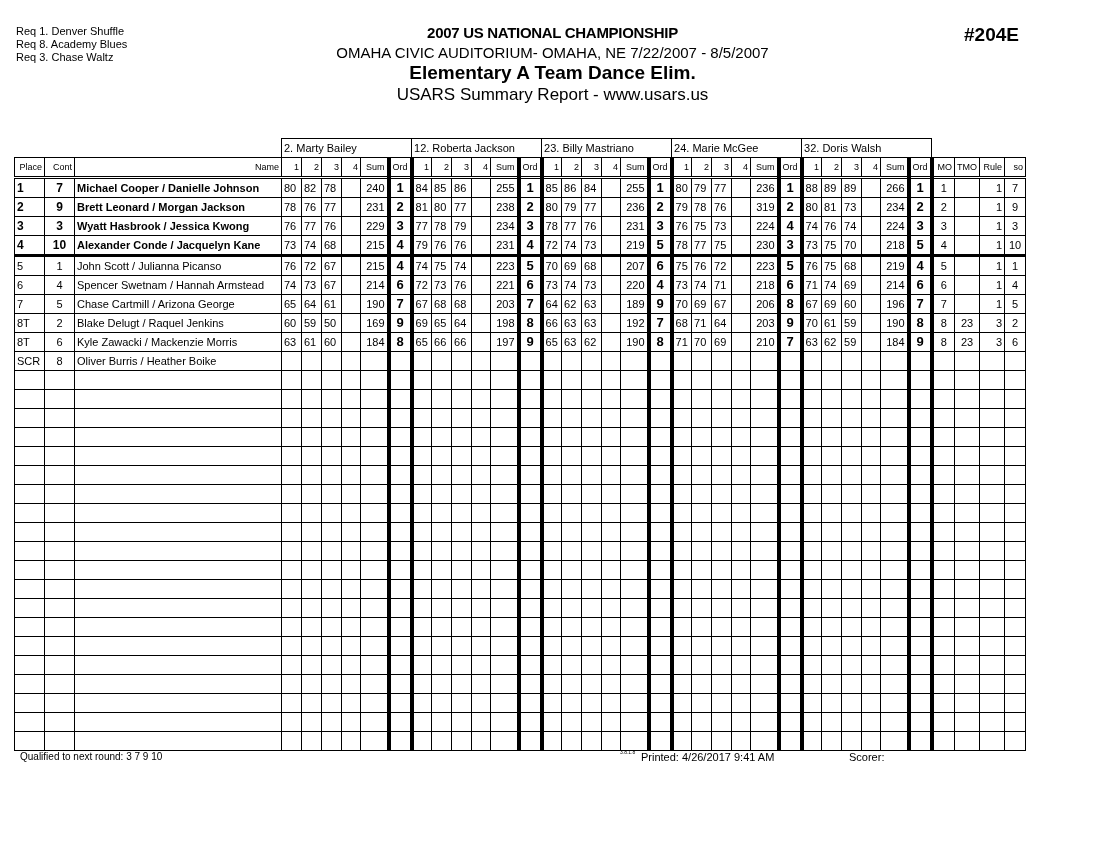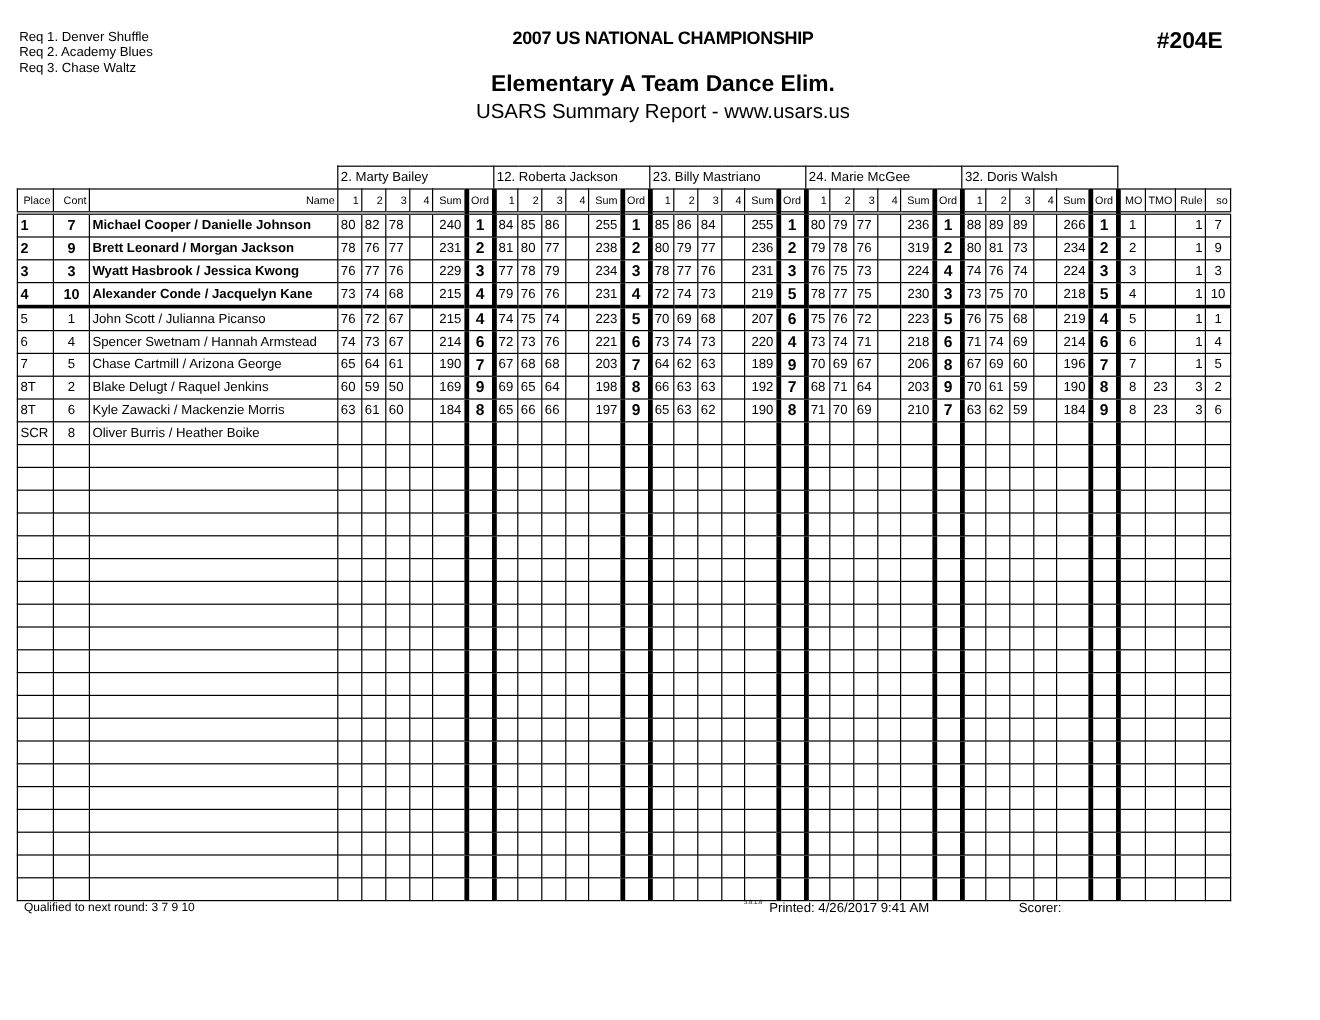--- a/index.html
+++ b/index.html
@@ -2,21 +2,21 @@
 <html><head>
 <meta charset="utf-8">
 <style>
   html, body { margin:0; padding:0; background:#ffffff; }
   body { width:1100px; height:850px; position:relative; overflow:hidden;
          font-family:"Liberation Sans", sans-serif; color:#000; }
   .reqs { position:absolute; left:16px; top:25px; font-size:11px; line-height:13px; }
   .titles { position:absolute; left:280px; width:545px; top:22px; text-align:center; }
   .t1 { font-size:15px; font-weight:bold; line-height:22px; letter-spacing:-0.3px; }
   .t2 { font-size:15px; line-height:17px; }
-  .t3 { font-size:19px; font-weight:bold; line-height:23px; margin-top:15px; }
+  .t3 { font-size:19px; font-weight:bold; line-height:23px; margin-top:0; }
   .t4 { font-size:17px; line-height:21px; }
   .evno { position:absolute; left:964px; top:24px; font-size:19px; font-weight:bold; }
 
   table.grid { position:absolute; left:14px; top:138px; border-collapse:collapse;
                table-layout:fixed; font-size:11px; }
   table.grid td { border:1px solid #000; padding:0 2px; height:18px; line-height:18px;
                   white-space:nowrap; overflow:hidden; }
   table.grid tr.judges td { height:18px; font-size:11px;margin-top:44px; }
   table.grid tr.judges td.blank { border:none; }
   table.grid tr.hdr td { font-size:9px; height:18px; border-bottom:3px double #000;text-align:right; }
@@ -38,26 +38,27 @@
   .footer-left { position:absolute; left:20px; top:751px; font-size:10px; }
   .footer-ver { position:absolute; left:620px; top:749px; font-size:5px; }
   .footer-printed { position:absolute; left:641px; top:751px; font-size:11px; }
   .footer-scorer { position:absolute; left:849px; top:751px; font-size:11px; }
 </style>
 </head>
 <body>
 
 <div class="reqs">
   <div>Req  1.  Denver Shuffle</div>
-  <div>Req  2.  Academy Blues</div>
+  <div>Req  8.  Academy Blues</div>
   <div>Req  3.  Chase Waltz</div>
 </div>
 
 <div class="titles">
   <div class="t1">2007 US NATIONAL CHAMPIONSHIP</div>
+  <div class="t2">OMAHA CIVIC AUDITORIUM- OMAHA, NE  7/22/2007 - 8/5/2007</div>
   <div class="t3">Elementary A Team Dance Elim.</div>
   <div class="t4">USARS Summary Report - www.usars.us</div>
 </div>
 <div class="evno">#204E</div>
 
 <table class="grid" id="grid">
   <colgroup id="cols">
       <col style="width: 30px;">
       <col style="width: 30px;">
       <col style="width: 207px;">

